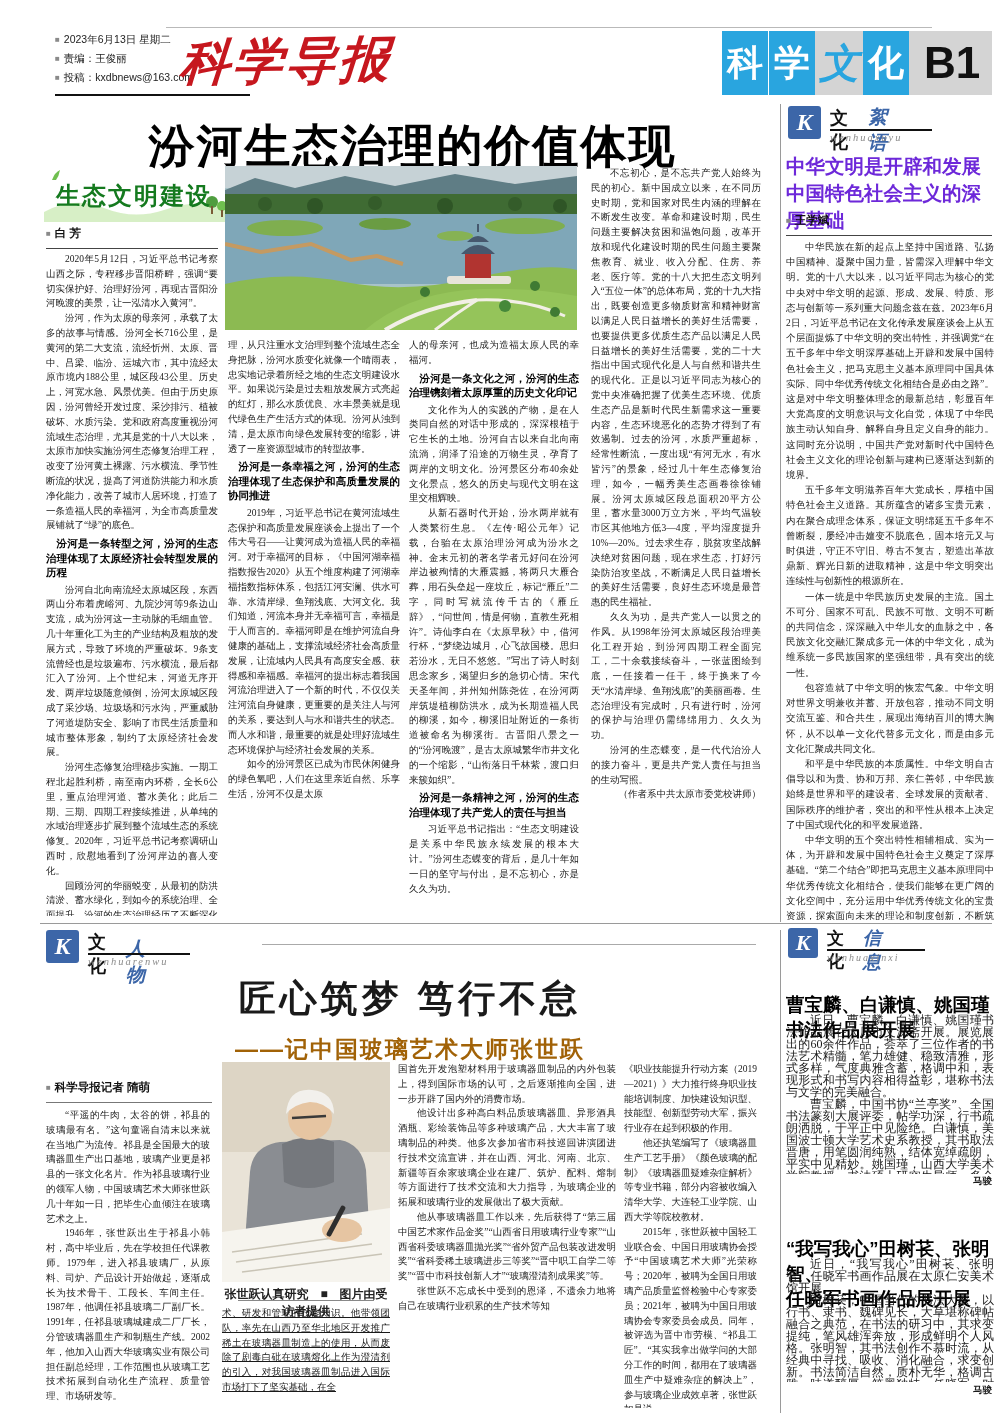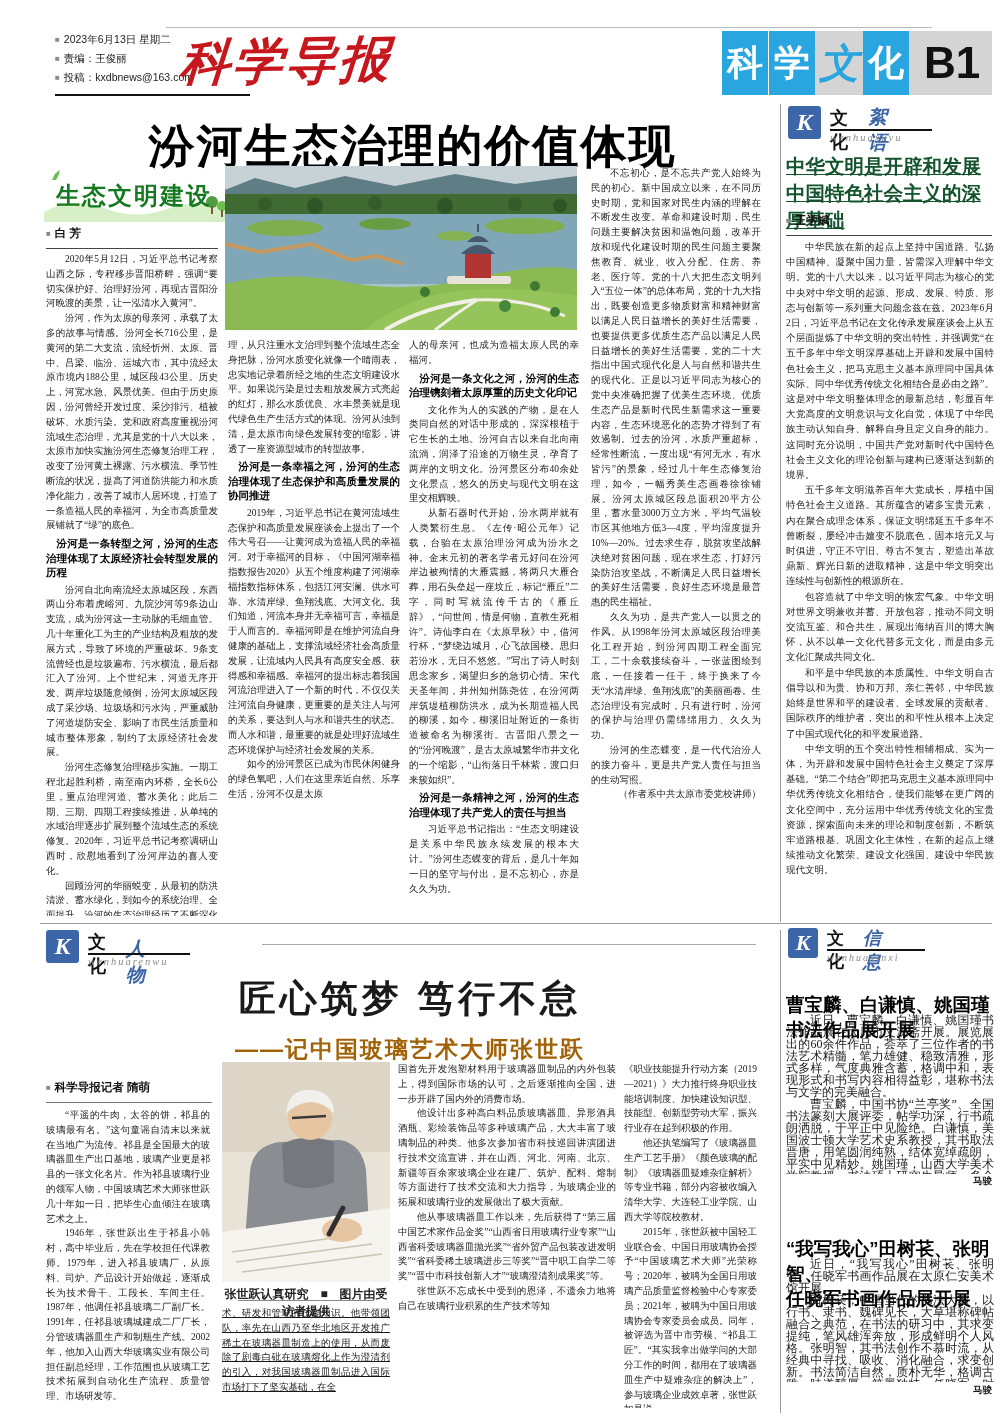--- a/index.html
+++ b/index.html
@@ -38,21 +38,21 @@
           margin:3px 0;text-indent:1em;color:#000;}
   .sign{text-align:right;font-size:9.5px;}
   
   .kbox{background:#3c66a8;border-radius:3px;color:#fff;display:flex;align-items:center;justify-content:center;
         font-family:"Liberation Serif",serif;font-style:italic;font-weight:bold;}
   .klabel-black{font-family:"Liberation Sans",sans-serif;font-weight:900;font-size:18px;color:#111;}
   .klabel-blue{font-family:"Liberation Serif",serif;font-style:italic;font-weight:bold;font-size:19px;color:#3c66a8;}
   .kunder{background:#111;height:2px;}
   .pinyin{font-family:"Liberation Serif",serif;font-style:italic;font-size:10.5px;color:#8c8c8c;letter-spacing:2px;}
   
-  .xuyu-title{font-family:"Liberation Sans",sans-serif;font-weight:900;font-size:19.5px;line-height:27px;color:#14532d;text-decoration:underline;}
+  .xuyu-title{font-family:"Liberation Sans",sans-serif;font-weight:900;font-size:19.5px;line-height:27px;color:#6d28d9;}
   .kai{font-family:"Liberation Serif",serif;}
   
   .zsy-title{font-family:"Liberation Sans",sans-serif;font-weight:900;font-size:37px;letter-spacing:4px;text-align:center;}
   .zsy-sub{font-family:"Liberation Sans",sans-serif;font-weight:600;font-size:23px;letter-spacing:2px;text-align:center;color:#a16207;}
   .caption{font-size:12px;font-weight:bold;text-align:center;color:#222;}
   
   .xinxi-title{font-family:"Liberation Sans",sans-serif;font-weight:900;font-size:18.5px;line-height:25px;color:#000;margin-top:32px;}
   .bt.small{font-size:12px;line-height:12px;}
 </style>
 </head>
@@ -168,20 +168,21 @@
     <div class="pinyin" style="position:absolute;left:42px;top:28px;">wenhuaxuyu</div>
   </div>
   <div class="abs xuyu-title" style="left:786px;top:153px;width:210px;">
     <div>中华文明是开辟和发展</div>
       <div>中国特色社会主义的深厚基础</div>
   </div>
   <div class="abs byline" style="left:786px;top:213px;width:206px;"><span class="sq">■</span><span>王学斌</span></div>
   <div class="abs bt kai" style="left:786px;top:240px;width:208px;height:680px;line-height:15.2px;">
     <p>中华民族在新的起点上坚持中国道路、弘扬中国精神、凝聚中国力量，皆需深入理解中华文明。党的十八大以来，以习近平同志为核心的党中央对中华文明的起源、形成、发展、特质、形态与创新等一系列重大问题念兹在兹。2023年6月2日，习近平总书记在文化传承发展座谈会上从五个层面提炼了中华文明的突出特性，并强调党“在五千多年中华文明深厚基础上开辟和发展中国特色社会主义，把马克思主义基本原理同中国具体实际、同中华优秀传统文化相结合是必由之路”。这是对中华文明整体理念的最新总结，彰显百年大党高度的文明意识与文化自觉，体现了中华民族主动认知自身、解释自身且定义自身的能力。这同时充分说明，中国共产党对新时代中国特色社会主义文化的理论创新与建构已逐渐达到新的境界。</p>
       <p>五千多年文明滋养百年大党成长，厚植中国特色社会主义道路。其所蕴含的诸多宝贵元素，内在聚合成理念体系，保证文明绵延五千多年不曾断裂，屡经冲击嬗变不脱底色，固本培元又与时俱进，守正不守旧、尊古不复古，塑造出革故鼎新、辉光日新的进取精神，这是中华文明突出连续性与创新性的根源所在。</p>
+      <p>一体一统是中华民族历史发展的主流。国土不可分、国家不可乱、民族不可散、文明不可断的共同信念，深深融入中华儿女的血脉之中，各民族文化交融汇聚成多元一体的中华文化，成为维系统一多民族国家的坚强纽带，具有突出的统一性。</p>
     <p>包容造就了中华文明的恢宏气象。中华文明对世界文明兼收并蓄、开放包容，推动不同文明交流互鉴、和合共生，展现出海纳百川的博大胸怀，从不以单一文化代替多元文化，而是由多元文化汇聚成共同文化。</p>
       <p>和平是中华民族的本质属性。中华文明自古倡导以和为贵、协和万邦、亲仁善邻，中华民族始终是世界和平的建设者、全球发展的贡献者、国际秩序的维护者，突出的和平性从根本上决定了中国式现代化的和平发展道路。</p>
       <p>中华文明的五个突出特性相辅相成、实为一体，为开辟和发展中国特色社会主义奠定了深厚基础。“第二个结合”即把马克思主义基本原理同中华优秀传统文化相结合，使我们能够在更广阔的文化空间中，充分运用中华优秀传统文化的宝贵资源，探索面向未来的理论和制度创新，不断筑牢道路根基、巩固文化主体性，在新的起点上继续推动文化繁荣、建设文化强国、建设中华民族现代文明。</p>
   </div>
 
   <div class="abs" style="left:46px;top:928px;">
     <div class="kbox" style="width:33px;height:33px;font-size:24px;position:absolute;left:0;top:2px;">K</div>
     <span class="klabel-black" style="position:absolute;left:42px;top:2px;">文化</span>
     <span class="klabel-blue" style="position:absolute;left:80px;top:8px;">人物</span>
     <div class="kunder" style="position:absolute;left:42px;top:25px;width:102px;"></div>

